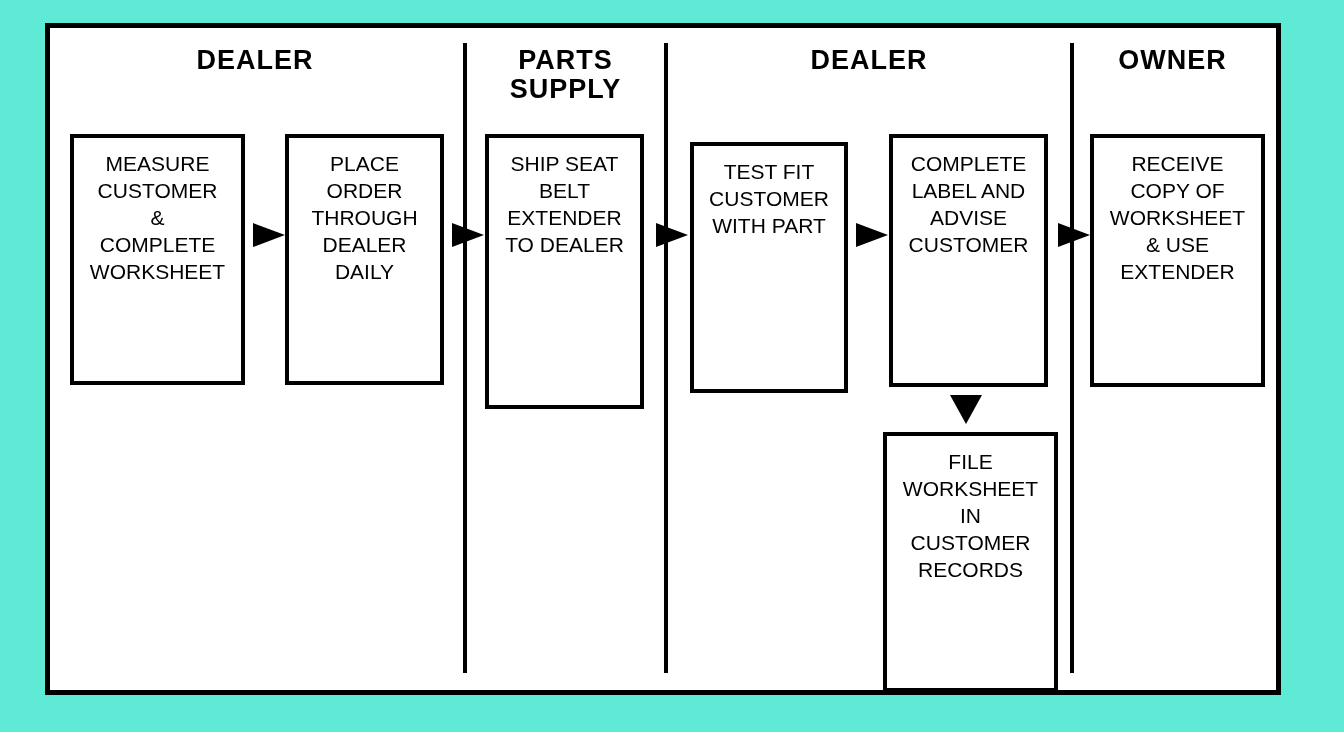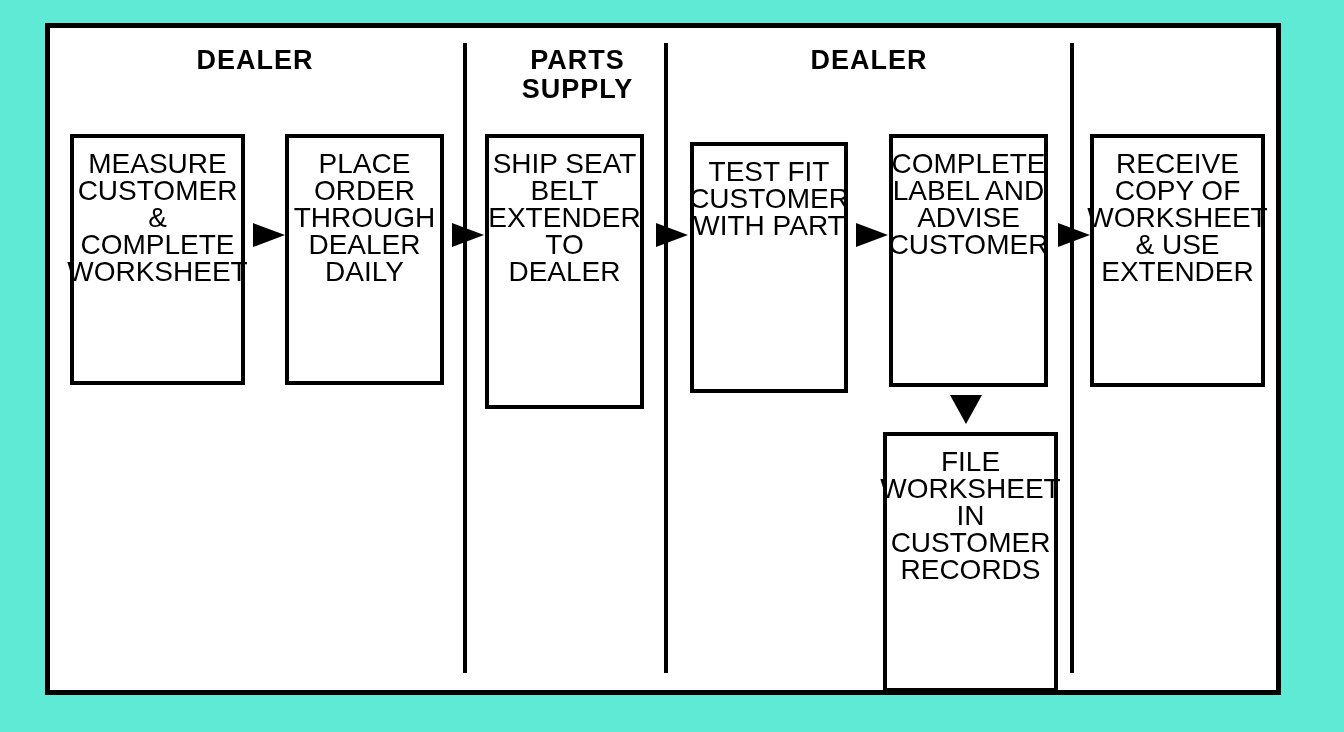--- a/index.html
+++ b/index.html
@@ -43,34 +43,34 @@
     top: 46px;
     font-size: 27px;
     font-weight: bold;
     line-height: 29px;
     color: #000000;
     text-align: center;
     letter-spacing: 1px;
     white-space: pre-line;
   }
   .lane-header-1 { left: 45px;   width: 420px; }
-  .lane-header-2 { left: 467px;  width: 197px; padding-left: 12px; }
+  .lane-header-2 { left: 467px;  width: 197px; }
   .lane-header-3 { left: 668px;  width: 402px; }
   .lane-header-4 { left: 1074px; width: 197px; }
   
   .pbox {
     position: absolute;
     border: 4px solid #000000;
     background: #ffffff;
     box-sizing: border-box;
     display: flex;
     justify-content: center;
     align-items: flex-start;
     text-align: center;
-    font-size: 28px;
+    font-size: 21px;
     line-height: 27px;
     color: #000000;
     white-space: pre-line;
     padding-top: 12px;
   }
   .pbox-1 { left: 70px;   top: 134px; width: 175px; height: 251px; }
   .pbox-2 { left: 285px;  top: 134px; width: 159px; height: 251px; }
   .pbox-3 { left: 485px;  top: 134px; width: 159px; height: 275px; }
   .pbox-4 { left: 690px;  top: 142px; width: 158px; height: 251px; }
   .pbox-5 { left: 889px;  top: 134px; width: 159px; height: 253px; }
@@ -108,20 +108,21 @@
   <div class="outer-frame"></div>
 
   <div class="divider divider-1"></div>
   <div class="divider divider-2"></div>
   <div class="divider divider-3"></div>
 
   <div class="lane-header lane-header-1">DEALER</div>
   <div class="lane-header lane-header-2">PARTS
 SUPPLY</div>
   <div class="lane-header lane-header-3">DEALER</div>
+  <div class="lane-header lane-header-4">OWNER</div>
 
   <div class="pbox pbox-1">MEASURE
 CUSTOMER
 &amp;
 COMPLETE
 WORKSHEET</div>
   <div class="pbox pbox-2">PLACE
 ORDER
 THROUGH
 DEALER

